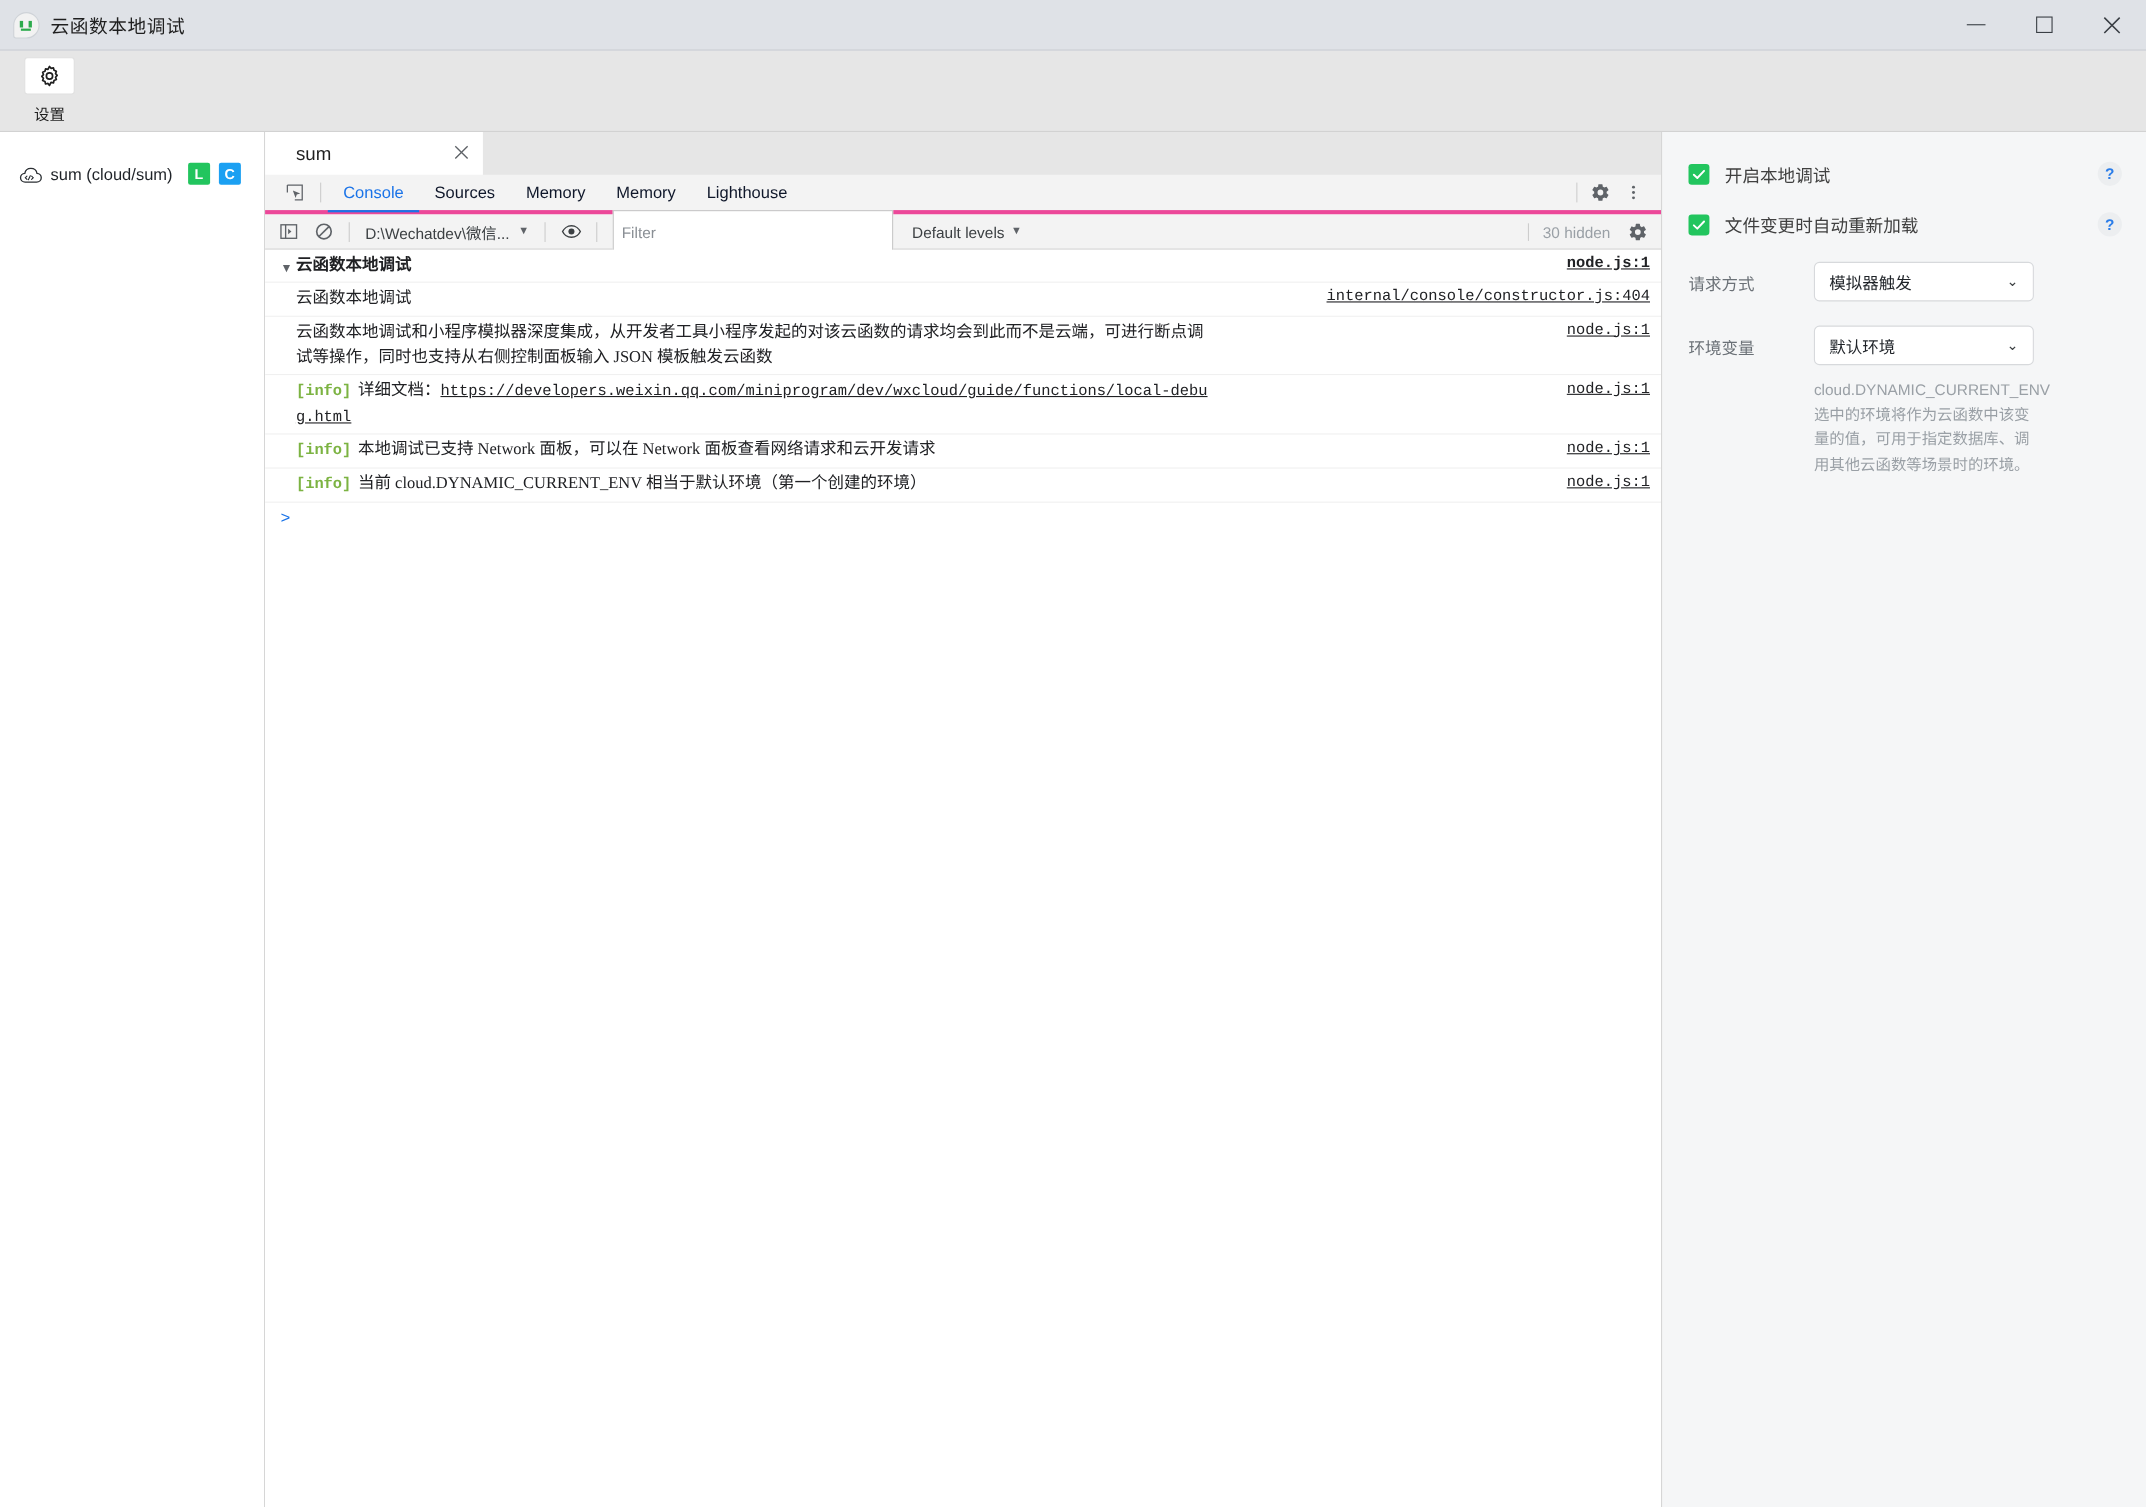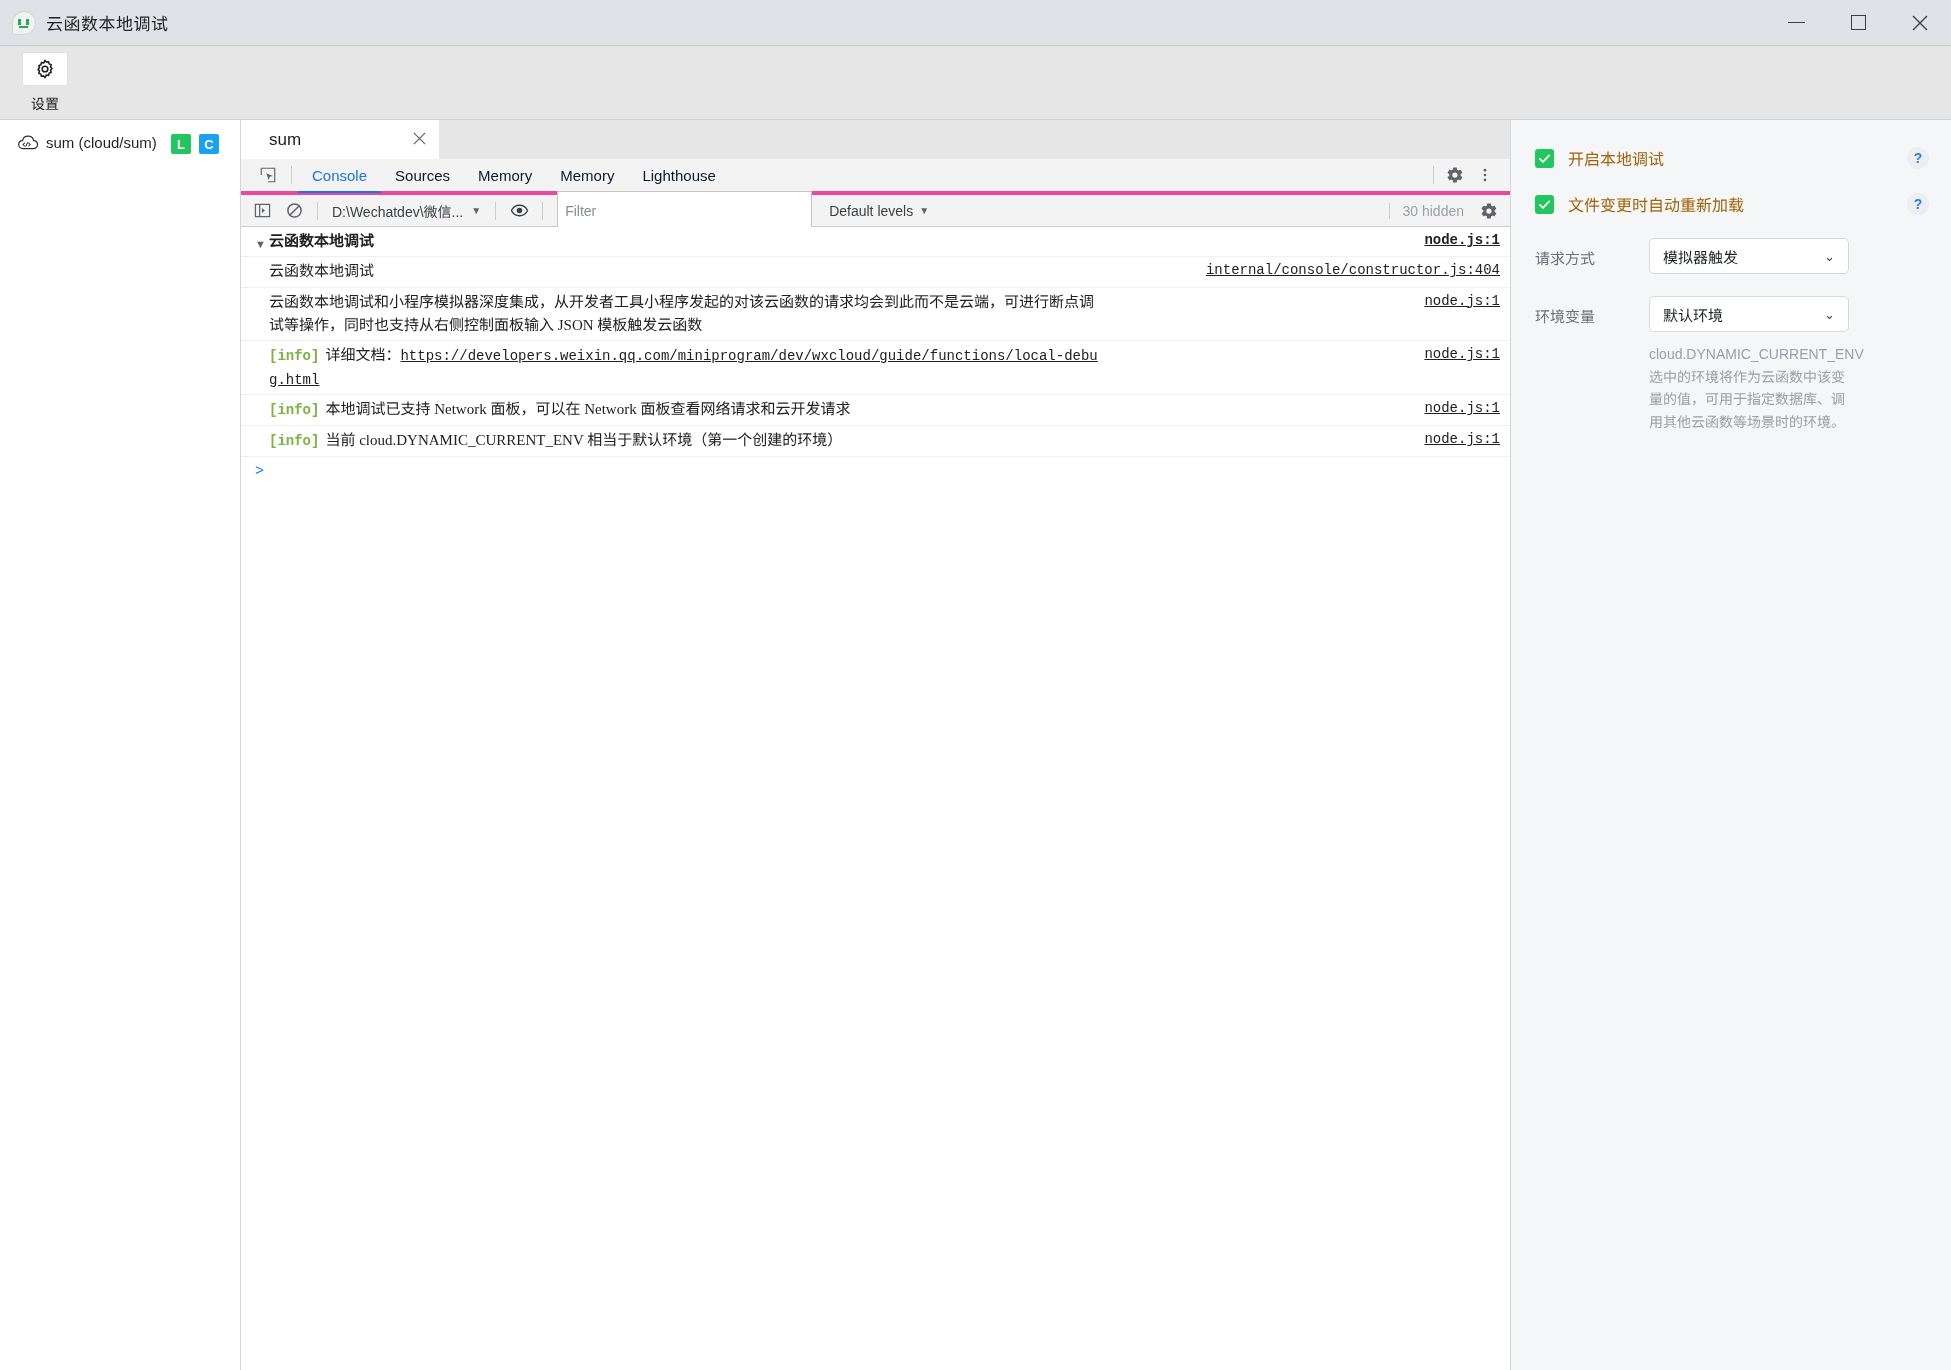--- a/index.html
+++ b/index.html
@@ -55,21 +55,21 @@
 
   
   .body-wrap { display: flex; height: calc(1370px - 46px - 74px); }
 
   
   .sidebar {
     width: 241px; flex: 0 0 241px; background: #ffffff;
     border-right: 1px solid #d6d6d6; padding-top: 14px;
   }
   .fn-item {
-    display: flex; align-items: flex-start; height: 34px; padding: 0 10px 0 16px; cursor: default;
+    display: flex; align-items: flex-end; height: 34px; padding: 0 10px 0 16px; cursor: default;
   }
   .cloud-ic { width: 24px; flex: 0 0 24px; display: flex; align-items: center; }
   .fn-name { font-size: 15px; color: #1f2328; margin-left: 6px; white-space: nowrap; }
   .badges { margin-left: 14px; display: flex; gap: 8px; }
   .badge {
     width: 20px; height: 20px; border-radius: 2px; color: #fff;
     font-size: 13px; font-weight: 700; display: flex; align-items: center; justify-content: center;
     font-family: "Liberation Sans", sans-serif;
   }
 
@@ -157,21 +157,21 @@
   .rpanel {
     width: 441px; flex: 0 0 441px; background: #f5f6f7;
     border-left: 1px solid #d6d6d6; padding: 26px 0 0 0; overflow: hidden;
   }
   .chk-row { display: flex; align-items: center; padding: 0 22px 0 24px; margin-bottom: 22px; }
   .cbox {
     width: 19px; height: 19px; border-radius: 3px; background: #22c55e;
     display: flex; align-items: center; justify-content: center; flex: 0 0 19px;
   }
   .cbox svg { display: block; }
-  .chk-lbl { font-size: 16px; color: #a16207; margin-left: 14px; }
+  .chk-lbl { font-size: 16px; color: #404040; margin-left: 14px; }
   .help {
     margin-left: auto; width: 22px; height: 22px; border-radius: 50%; background: #eceef0;
     color: #2b7de9; font-size: 14px; font-weight: 700;
     display: flex; align-items: center; justify-content: center; cursor: default;
   }
   .field-row { display: flex; align-items: flex-start; padding: 0 0 0 24px; margin-top: 22px; }
   .field-lbl { font-size: 15px; color: #6b7177; width: 114px; flex: 0 0 114px; padding-top: 9px; }
   .field-col { flex: 1 1 auto; min-width: 0; }
   .sel {
     width: 200px; height: 36px; background: #fff; border: 1px solid #d7d9dc; border-radius: 5px;

